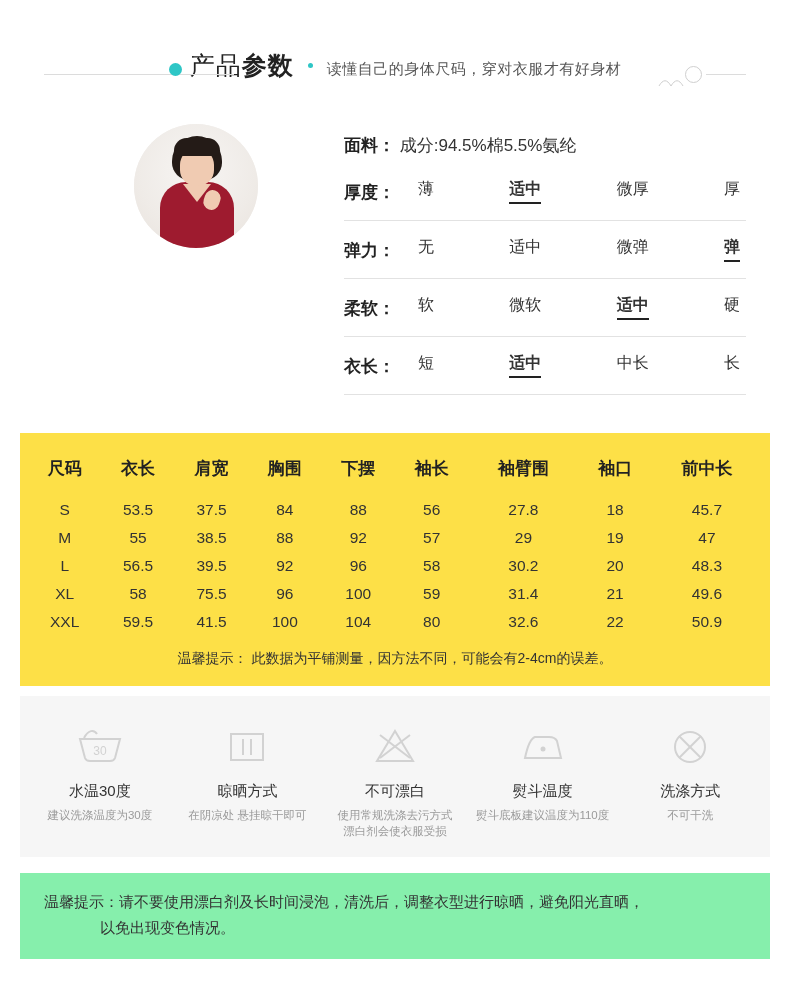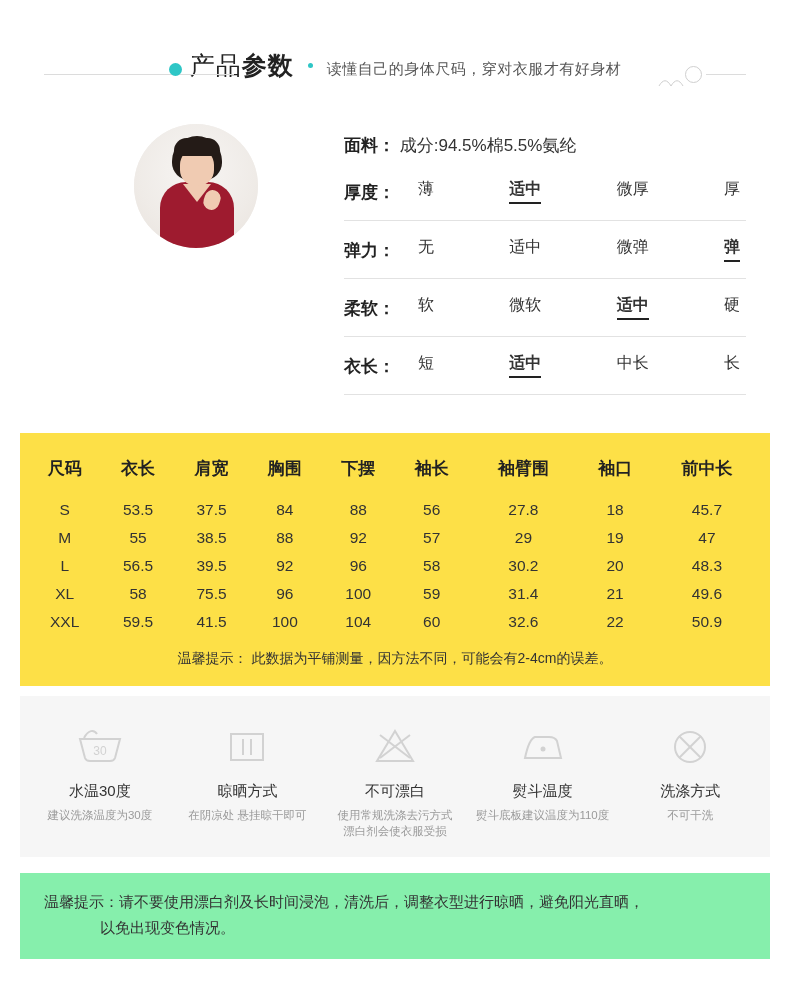--- a/index.html
+++ b/index.html
@@ -431,21 +431,21 @@
           <td>31.4</td>
           <td>21</td>
           <td>49.6</td>
         </tr>
         <tr>
           <td>XXL</td>
           <td>59.5</td>
           <td>41.5</td>
           <td>100</td>
           <td>104</td>
-          <td>60</td>
+          <td>80</td>
           <td>32.6</td>
           <td>22</td>
           <td>50.9</td>
         </tr>
       </tbody>
     </table>
     <div class="tip-line">温馨提示： 此数据为平铺测量，因方法不同，可能会有2-4cm的误差。</div>
   </div>
 
   <div class="care-block">

